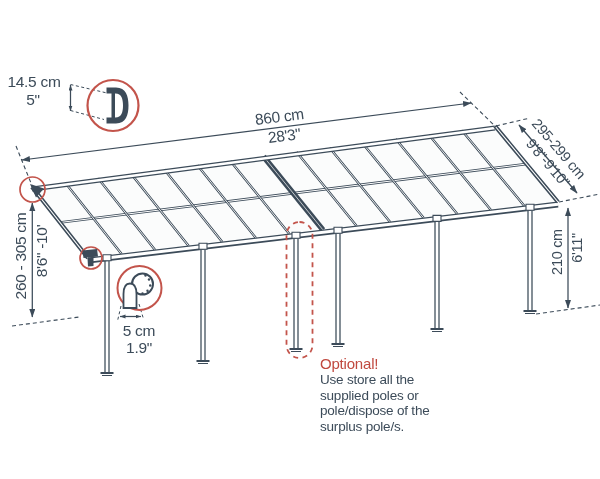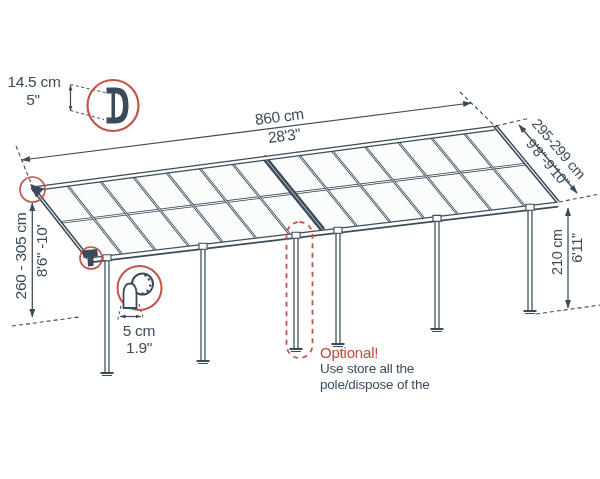--- a/index.html
+++ b/index.html
@@ -9,21 +9,21 @@
   
   .navy{stroke:#3c4b59;fill:none;}
   .core{stroke:#ffffff;fill:none;}
   .dim{stroke:#3c4b59;stroke-width:1.25;fill:none;}
   .dash{stroke:#3c4b59;stroke-width:1.1;fill:none;stroke-dasharray:4 3;}
   .dash-s{stroke:#3c4b59;stroke-width:1;fill:none;stroke-dasharray:3 2.5;}
   .red{stroke:#c3544b;fill:none;}
   .dt{font-family:"Liberation Sans",sans-serif;font-size:15.5px;fill:#3c4b59;
       letter-spacing:-0.3px;}
   .dt-s{font-size:14.5px;}
-  .note{position:absolute;left:320px;top:344px;width:150px;white-space:nowrap;
+  .note{position:absolute;left:320px;top:355px;width:150px;white-space:nowrap;
         color:#3c4b59;font-size:13.5px;line-height:15.5px;letter-spacing:-0.2px;}
   .note-title{color:#c0493f;font-size:15px;line-height:17px;}
 </style>
 </head>
 <body>
 
 <div class="stage">
 <svg width="600" height="479" viewBox="0 0 600 479">
   <defs>
     <marker id="ah" markerWidth="10" markerHeight="8" refX="8" refY="3" orient="auto-start-reverse" markerUnits="userSpaceOnUse">
@@ -119,15 +119,17 @@
     </g>
     <path fill="#ffffff" stroke="#3c4b59" stroke-width="1.8" d="M123.5,308 L123.5,294 C123.5,287 126,283.5 130,283.5 C134,283.5 136.5,287 136.5,294 L136.5,308 Z"></path>
 
     <rect class="red" stroke-width="1.8" stroke-dasharray="5 4.5" x="286.5" y="222" width="26" height="136" rx="13"></rect>
   </g>
 </svg>
 
 <div class="note">
   <div class="note-title">Optional!</div>
   <div>Use store all the</div>
+  <div>supplied poles or</div>
   <div>pole/dispose of the</div>
+  <div>surplus pole/s.</div>
 </div>
 </div>
 
 </body></html>

